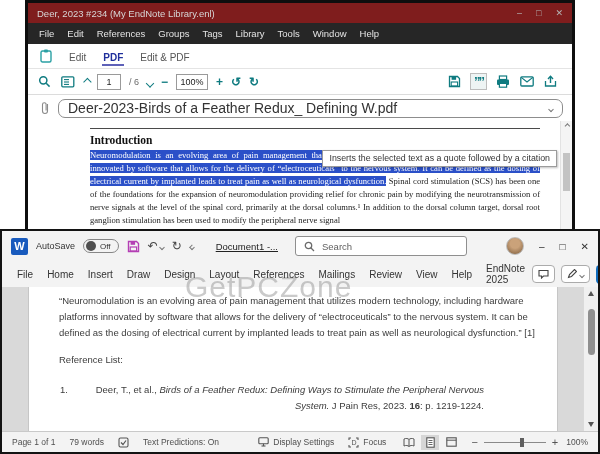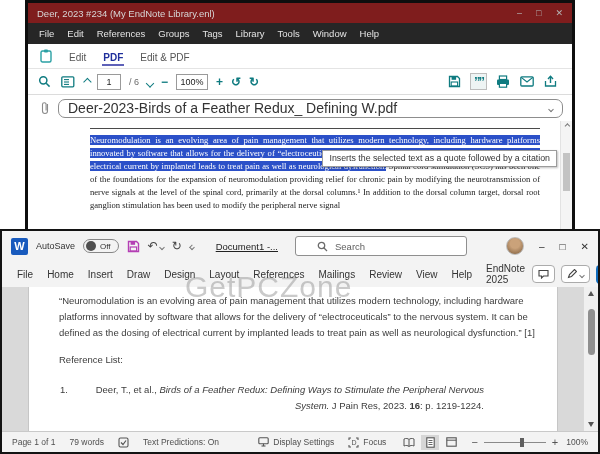--- a/index.html
+++ b/index.html
@@ -44,21 +44,21 @@
   .hl{background:#2b50c8;color:#fff;}
 
   
   .wd-win{position:absolute;left:0;top:229px;width:600px;height:225px;border:2px solid #131313;background:#f3f3f3;display:flex;flex-direction:column;overflow:hidden;}
   .wd-title{height:30px;display:flex;align-items:center;padding:0 9px;gap:8px;font-size:9px;color:#333;position:relative;flex:none;}
   .wlogo{width:17px;height:17px;background:#185abd;border-radius:2px;color:#fff;font-weight:bold;font-size:11px;line-height:17px;text-align:center;flex:none;}
   .pill{display:flex;align-items:center;gap:4px;border:1px solid #868686;border-radius:9px;padding:1px 7px 1px 2px;font-size:8px;color:#333;}
   .knob{width:10px;height:10px;border-radius:50%;background:#4f4f4f;}
   .qat-ic{font-size:12px;color:#444;display:inline-flex;align-items:center;}
   .wd-doctitle{font-size:9.5px;color:#222;margin-left:14px;text-decoration:underline;}
-  .wd-search{position:absolute;left:293px;top:5px;width:172px;height:20px;border:1px solid #8f8f8f;border-radius:3px;background:#fff;display:flex;align-items:center;gap:7px;padding:0 21px;color:#5f5f5f;font-size:9.5px;}
+  .wd-search{position:absolute;left:293px;top:5px;width:172px;height:20px;border:1px solid #8f8f8f;border-radius:3px;background:#fff;display:flex;align-items:center;gap:7px;padding:0 8px;color:#5f5f5f;font-size:9.5px;}
   .wd-right{margin-left:auto;display:flex;align-items:center;gap:15px;color:#333;font-size:10px;}
   .avatar{width:18px;height:18px;border-radius:50%;background:radial-gradient(circle at 50% 35%, #caa27a 35%, #7a5a3a 70%, #4a3category2 100%);background:radial-gradient(circle at 50% 35%, #caa27a 35%, #7a5a3a 100%);border:1px solid #bbb;}
   .wd-ribbon{height:26px;display:flex;align-items:center;padding:0 8px;font-size:10px;color:#333;flex:none;position:relative;z-index:4;gap:0;}
   .rtab{padding:0 7px;}
   .rib-right{margin-left:auto;display:flex;align-items:center;gap:6px;}
   .btn-outline{border:1px solid #ababab;border-radius:4px;background:#fff;height:18px;display:inline-flex;align-items:center;justify-content:center;padding:0 5px;gap:3px;}
   .btn-share{background:#0f6cbd;border-radius:4px;height:19px;display:inline-flex;align-items:center;padding:0 5px;gap:3px;}
   .wd-doc{flex:1;position:relative;background:#d9d9d9;overflow:visible;}
   .watermark{position:absolute;left:183px;top:-17px;z-index:2;font-size:30px;color:#9f9f9f;opacity:.55;letter-spacing:1px;}
   .page{position:absolute;left:26px;right:40px;top:0;bottom:0;background:#fff;border-left:1px solid #c6c6c6;border-right:1px solid #c6c6c6;z-index:1;}
@@ -186,20 +186,21 @@
     </span>
     <span class="filebox">
       <span>Deer-2023-Birds of a Feather Redux_ Defining W.pdf</span>
       <span class="chev down gray sm fchev"></span>
     </span>
   </div>
 
   <div class="en-pdf">
     <div class="pdf-content">
       <div class="pdf-rule"></div>
+      <div class="pdf-head">Introduction</div>
       <div class="pdf-body"><span class="hl">Neuromodulation is an evolving area of pain management that utilizes modern technology, including hardware platforms innovated by software that allows for the delivery of “electroceuticals” to the nervous system. It can be defined as the dosing of electrical current by implanted leads to treat pain as well as neurological dysfunction.</span><span> Spinal cord stimulation (SCS) has been one of the foundations for the expansion of neuromodulation providing relief for chronic pain by modifying the neurotransmission of nerve signals at the level of the spinal cord, primarily at the dorsal columns.¹ In addition to the dorsal column target, dorsal root ganglion stimulation has been used to modify the peripheral nerve signal</span></div>
     </div>
     <div class="pdf-scroll">
       <span class="chev up gray sm pdf-sarrow"></span>
       <div class="pdf-thumb"></div>
     </div>
   </div>
 </div>
 
 <div class="wd-win">

